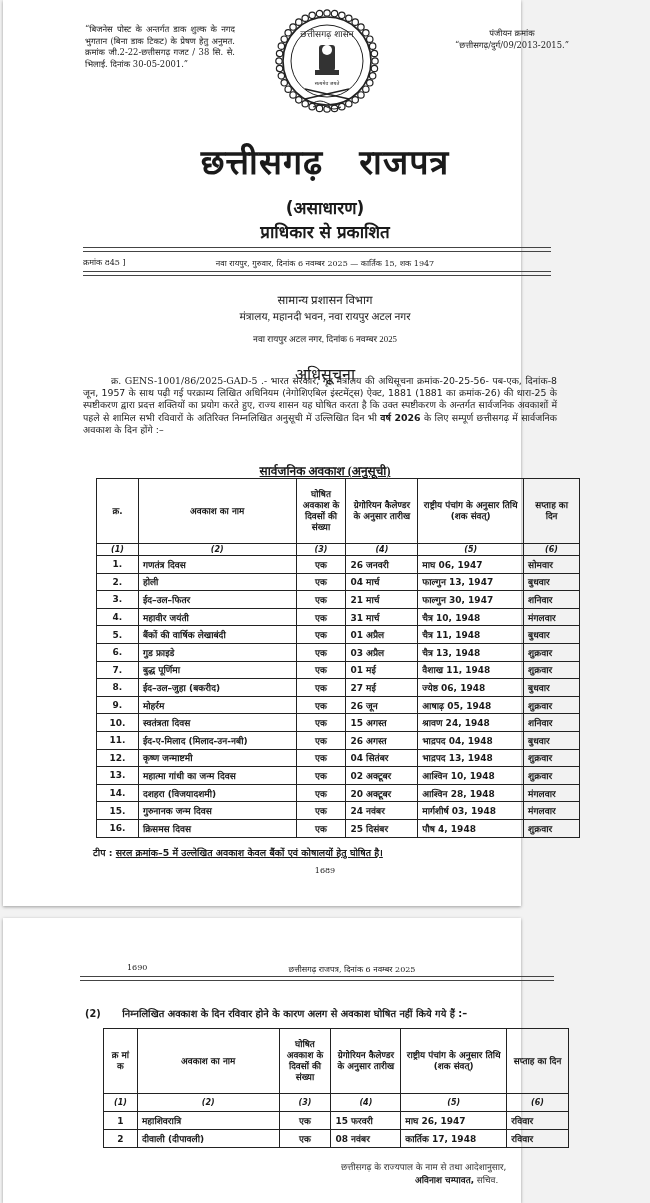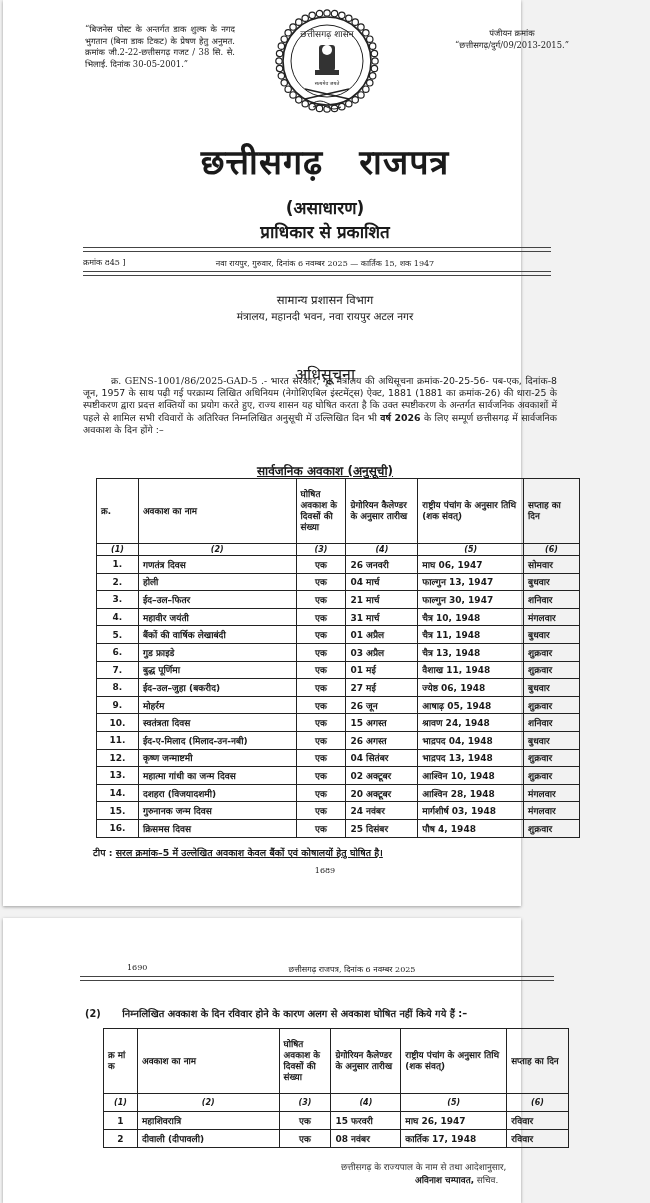--- a/index.html
+++ b/index.html
@@ -13,31 +13,31 @@
   .t-right-note { left:424px; top:27px; width:170px; font-size:8.4px; line-height:12px; font-family:"DejaVu Serif", serif; text-align:center; }
   .emblem { left:272px; top:3px; width:104px; height:124px; }
   .mast { left:0; width:644px; text-align:center; font-weight:bold; }
   .mast-title { top:138px; font-size:34px; letter-spacing:1px; }
   .mast-title span { margin:0 18px; }
   .mast-sub1 { top:196px; font-size:17px; }
   .mast-sub2 { top:220px; font-size:17px; }
   .dbl-rule { left:80px; width:468px; height:3px; border-top:1px solid #444; border-bottom:1px solid #444; }
   .issue-num { left:80px; top:256px; font-size:8px; font-family:"DejaVu Serif", serif; }
   .issue-date { left:0; width:644px; top:257px; text-align:center; font-size:8px; font-family:"DejaVu Serif", serif; }
-  .center-line { left:0; width:644px; text-align:center; }
+  .center-line { left:0; width:644px; text-align:center;font-family:Liberation Serif, serif; }
   .dept { top:292px; font-size:11.5px; }
   .dept-addr { top:309px; font-size:10.5px; }
   .place-date { top:333px; font-size:8.8px; }
   .notif { top:363px; font-size:16px; }
   .para { left:80px; top:375px; width:474px; font-size:9.4px; line-height:12.2px; text-align:justify; font-weight:500; }
   .para b { font-weight:bold; }
   .schedule-title { top:462px; font-size:12px; text-decoration:underline; font-weight:bold; }
   table.hol { position:absolute; border-collapse:collapse; font-size:9px; }
   table.hol th, table.hol td { border:1px solid #222; padding:0 4px; }
-  table.hol th { font-weight:bold; line-height:11px; text-align:left; font-size:8.8px; }
+  table.hol th { font-weight:bold; line-height:11px; text-align:center; font-size:8.8px; }
   table.hol td { height:16.6px; font-weight:bold; white-space:nowrap; }
   table.hol tr.colnum td { height:11px; font-style:italic; text-align:center; font-size:8px; }
   table.hol td.c { text-align:center; }
   #table1 { left:93px; top:478px; width:484px; }
   .note { left:90px; top:846px; font-size:9.4px; font-weight:bold; }
   .note u { text-decoration:underline; }
   .pgnum { font-family:"DejaVu Serif", serif; font-size:8px; }
   .pgnum1 { left:0; width:644px; text-align:center; top:866px; }
   .p2-num { left:92px; top:45px;margin-left:32px; }
   .p2-head { left:0; width:644px; text-align:center; top:45px; font-family:"DejaVu Serif", serif; font-size:8px;padding-left:27px; }
@@ -124,20 +124,21 @@
   <div class="abs mast mast-sub1">(असाधारण)</div>
   <div class="abs mast mast-sub2">प्राधिकार से प्रकाशित</div>
 
   <div class="abs dbl-rule" style="top:247px"></div>
   <div class="abs issue-num">क्रमांक 845 ]</div>
   <div class="abs issue-date">नवा रायपुर, गुरुवार, दिनांक 6 नवम्बर 2025 — कार्तिक 15, शक 1947</div>
   <div class="abs dbl-rule" style="top:271px"></div>
 
   <div class="abs center-line dept">सामान्य प्रशासन विभाग</div>
   <div class="abs center-line dept-addr">मंत्रालय, महानदी भवन, नवा रायपुर अटल नगर</div>
+  <div class="abs center-line place-date">नवा रायपुर अटल नगर, दिनांक 6 नवम्बर 2025</div>
   <div class="abs center-line notif">अधिसूचना</div>
 
   <div class="abs para">
     <span style="margin-left:28px" class="serif">क्र. GENS-1001/86/2025-GAD-5 .-</span>
     <span>भारत सरकार, गृह मंत्रालय की अधिसूचना क्रमांक-20-25-56- पब-एक, दिनांक-8 जून, 1957 के साथ पढ़ी गई परक्राम्य लिखित अधिनियम (नेगोशिएबिल इंस्टमेंट्स) ऐक्ट, 1881 (1881 का क्रमांक-26) की धारा-25 के स्पष्टीकरण द्वारा प्रदत्त शक्तियों का प्रयोग करते हुए, राज्य शासन यह घोषित करता है कि उक्त स्पष्टीकरण के अन्तर्गत सार्वजनिक अवकाशों में पहले से शामिल सभी रविवारों के अतिरिक्त निम्नलिखित अनुसूची में उल्लिखित दिन भी</span>
     <b>वर्ष 2026</b>
     <span>के लिए सम्पूर्ण छत्तीसगढ़ में सार्वजनिक अवकाश के दिन होंगे :–</span>
   </div>
 
   <div class="abs center-line schedule-title">सार्वजनिक अवकाश (अनुसूची)</div>

